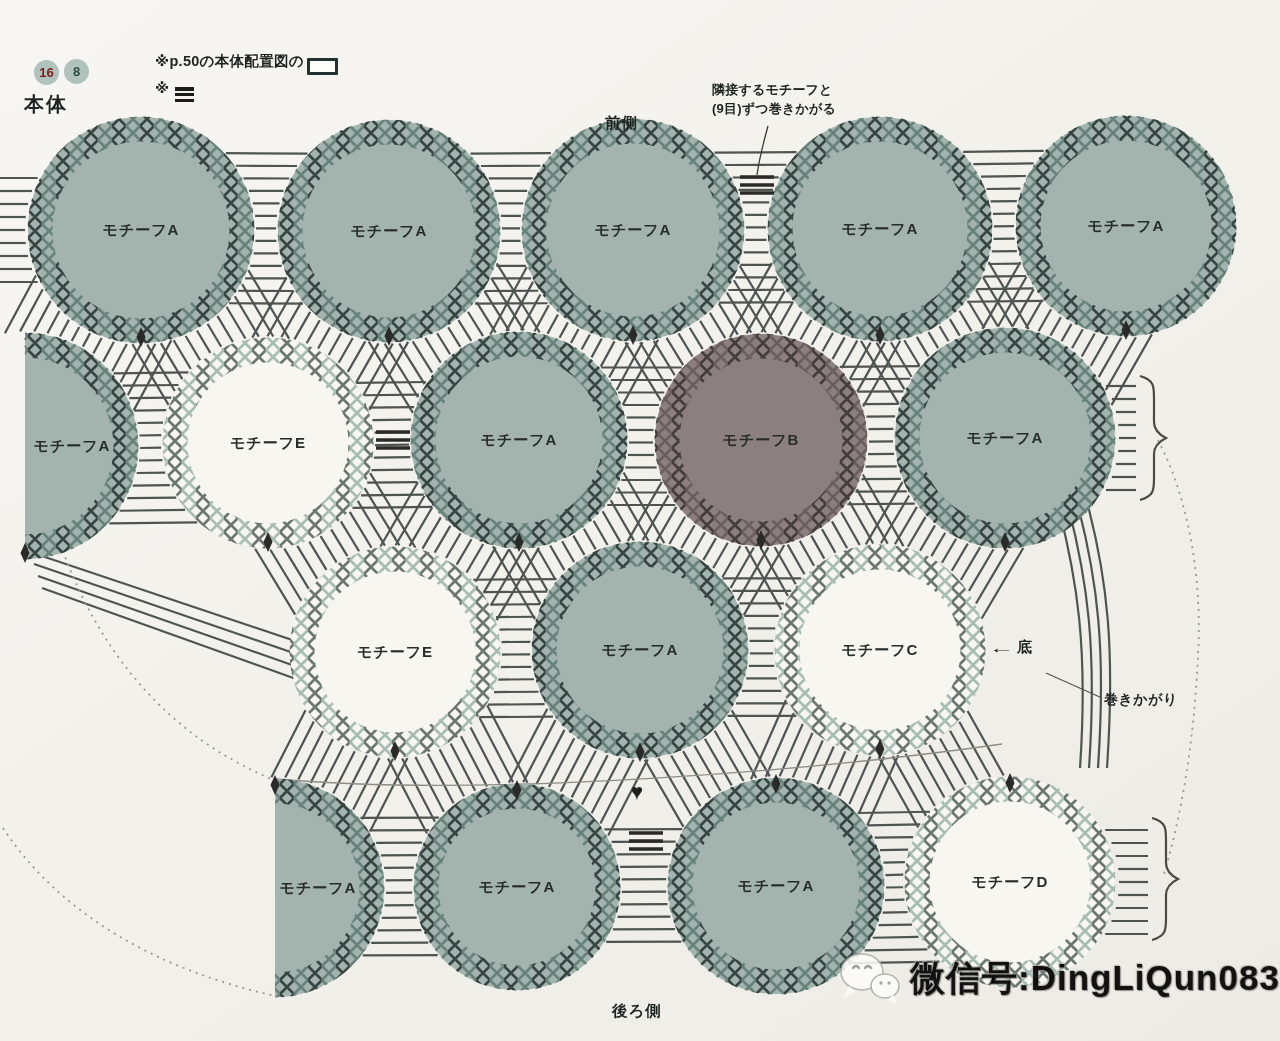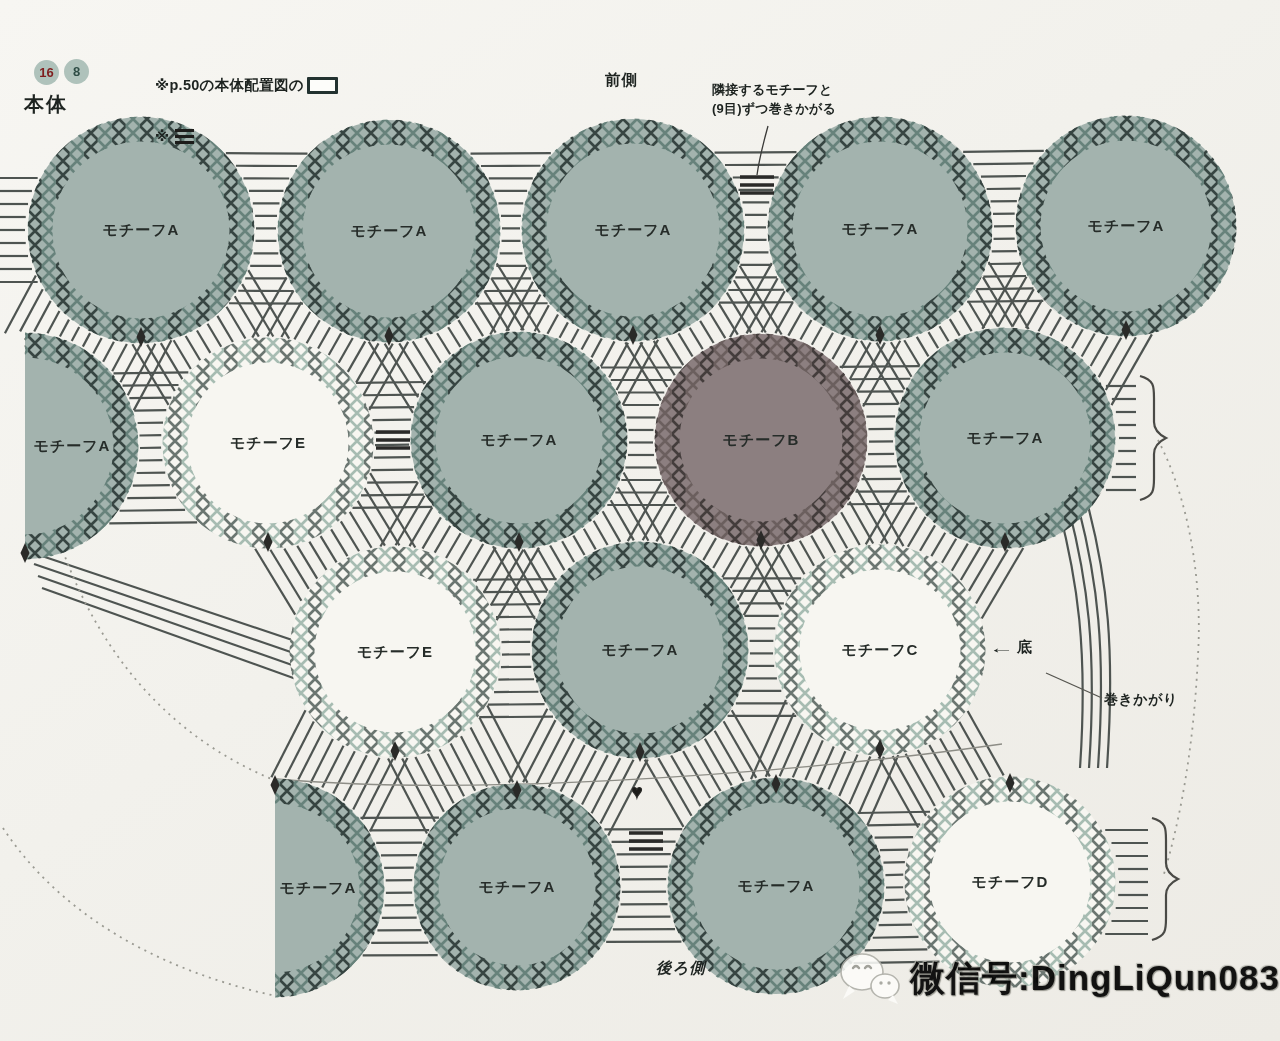--- a/index.html
+++ b/index.html
@@ -11,28 +11,28 @@
   }
   #diagram-svg{position:absolute; left:0; top:0;}
   .abs{position:absolute; white-space:nowrap;}
   .badge{
     width:25px; height:25px; border-radius:50%;
     display:flex; align-items:center; justify-content:center;
     font-size:13px; font-weight:700;
   }
   .title{font-size:20px; font-weight:700; letter-spacing:2px;}
   .notes{font-size:14.5px; font-weight:600; line-height:27px; letter-spacing:0.3px;}
-  .note-line{display:flex; align-items:center;margin-top:24px;}
+  .note-line{display:flex; align-items:flex-end;}
   .box-glyph{
     display:inline-block; width:25px; height:11px; background:#fdfdfa;
     border:3px solid #223230; margin:0 3px; border-radius:1px;
   }
   .tri-glyph{display:inline-flex; flex-direction:column; gap:2.5px; margin:0 6px;}
   .tri-glyph i{display:block; width:19px; height:3.2px; background:#1c1c1a;}
-  .side-label{font-size:15.5px; font-weight:600; letter-spacing:1px;}
+  .side-label{font-size:15.5px; font-weight:600; letter-spacing:1px;margin-top:43px;}
   .annot{font-size:13px; font-weight:600; line-height:19px; letter-spacing:0.2px;}
   .bottom-annot{font-size:15px; font-weight:600; display:flex; align-items:center;}
   .bottom-annot .arrow{display:inline-block; transform:scaleX(1.7); margin-right:8px;}
   .whip-annot{font-size:14px; font-weight:600; letter-spacing:0.5px;}
   .watermark{
     display:flex; align-items:center; gap:10px; opacity:0.92;
   }
   .watermark .wm-text{
     font-size:35px; font-weight:700; letter-spacing:1px;
     text-shadow:0 0 2px #97978f, 1px 1px 1px #8d8d85, -1px -1px 1px #b9b9b1;
@@ -623,21 +623,21 @@
       <span>※</span>
       <span class="tri-glyph">
           <i></i>
           <i></i>
           <i></i>
         </span>
     </div>
   </div>
 
   <div class="abs side-label" style="left: 605px; top: 70px; color: rgb(29, 35, 32);">前側</div>
-  <div class="abs side-label" style="left: 656px; top: 958px; color: rgb(29, 35, 32); font-style: italic;">後ろ側</div>
+  <div class="abs side-label" style="left: 612px; top: 958px; color: rgb(29, 35, 32);">後ろ側</div>
 
   <div class="abs annot" style="left: 712px; top: 80px; color: rgb(29, 35, 32);">
     <div>隣接するモチーフと</div>
     <div>(9目)ずつ巻きかがる</div>
   </div>
 
   <div class="abs bottom-annot" style="left: 994px; top: 638px; color: rgb(29, 35, 32);">
     <span class="arrow">←</span>
     <span>底</span>
   </div>

